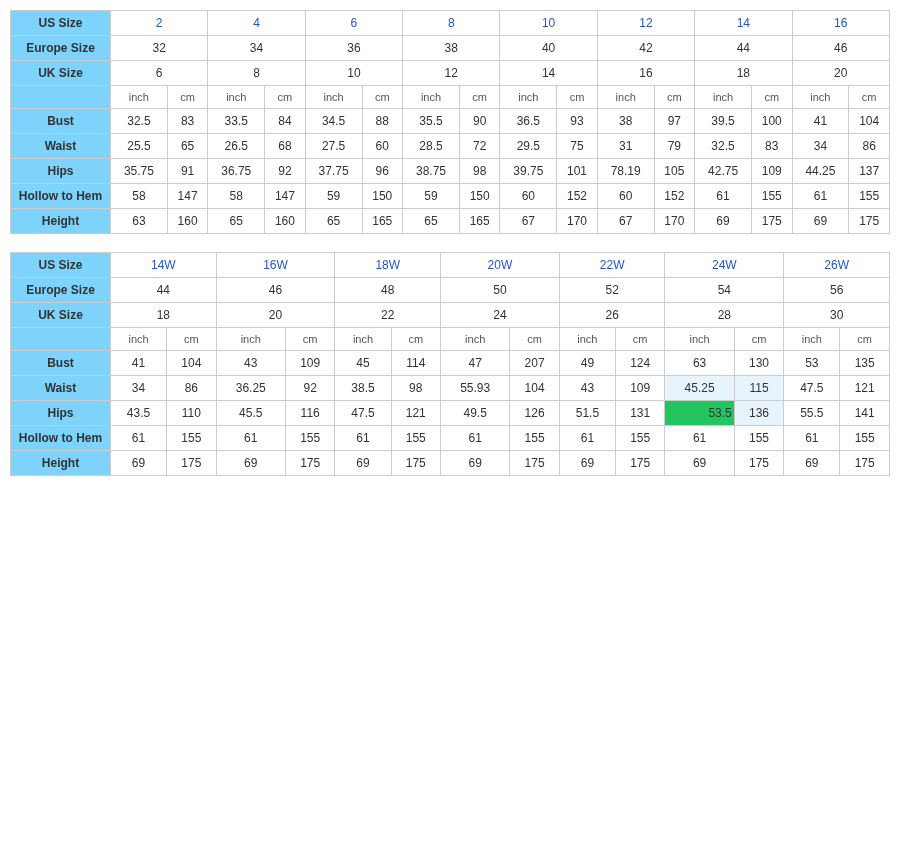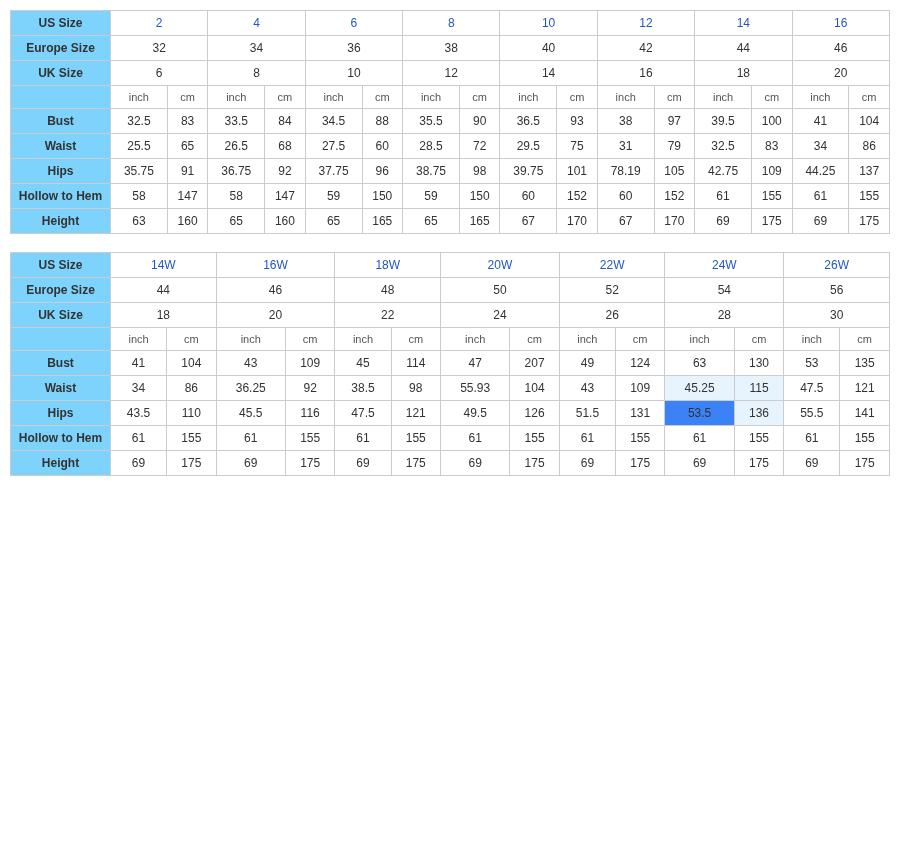--- a/index.html
+++ b/index.html
@@ -311,21 +311,21 @@
         <td>43.5</td>
         <td>110</td>
         <td>45.5</td>
         <td>116</td>
         <td>47.5</td>
         <td>121</td>
         <td>49.5</td>
         <td>126</td>
         <td>51.5</td>
         <td>131</td>
-        <td style="background:#3b82f6;">53.5</td>
+        <td style="background:#22c55e;text-align:right;">53.5</td>
         <td style="background:#e8f4fd;margin-left:12px;">136</td>
         <td>55.5</td>
         <td>141</td>
       </tr>
 
       <tr>
         <td class="label-col">Hollow to Hem</td>
         <td>61</td>
         <td>155</td>
         <td>61</td>

